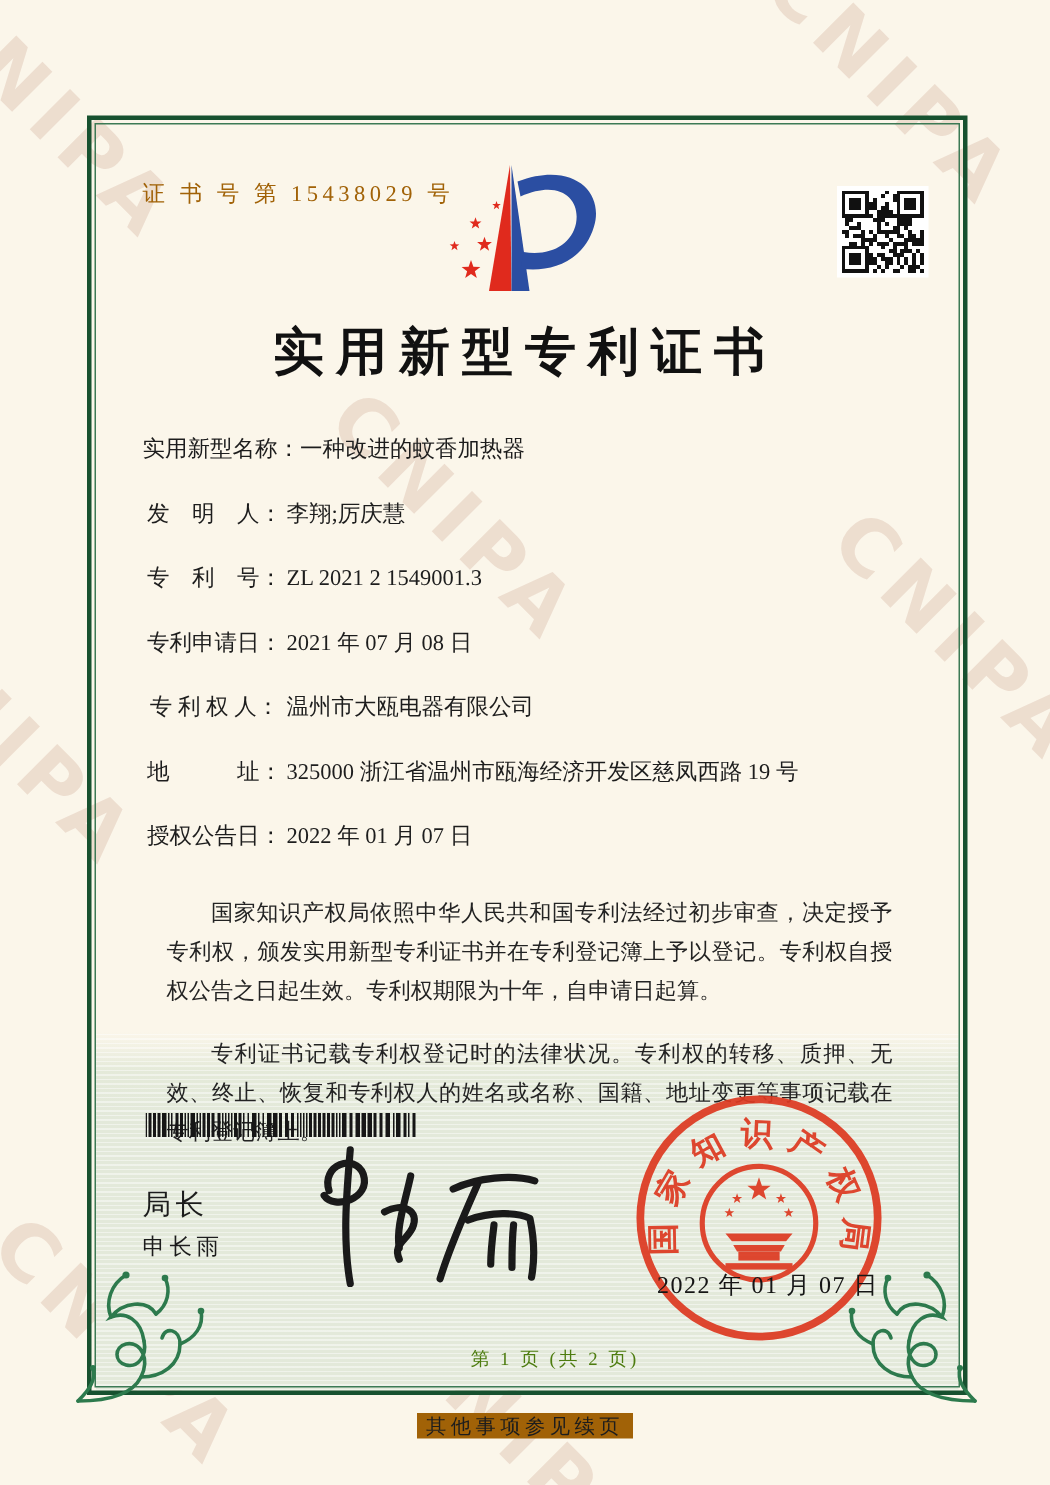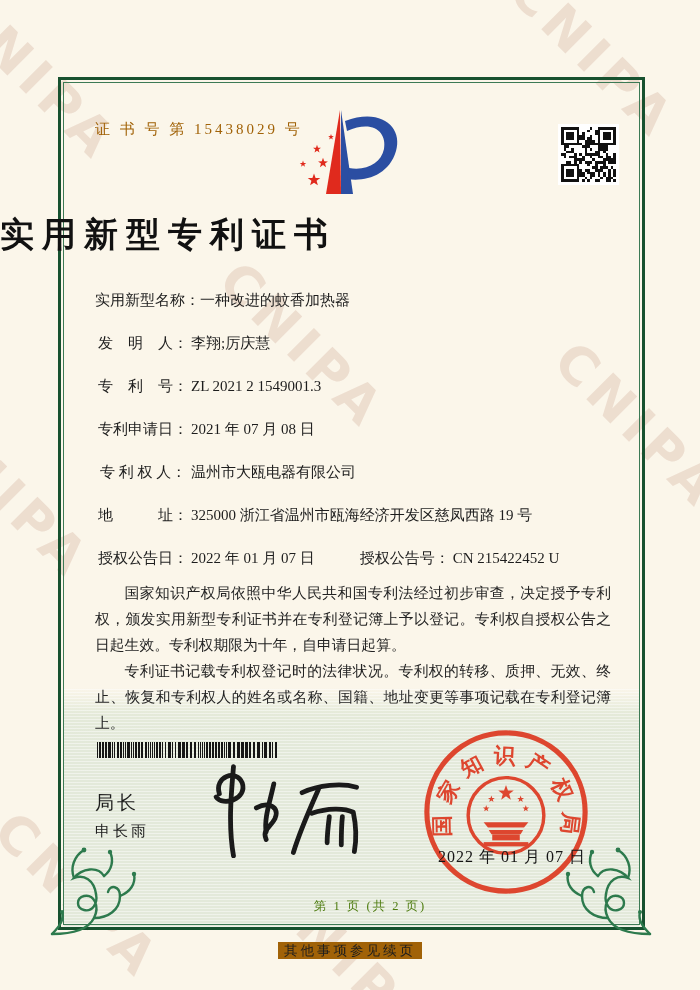--- a/index.html
+++ b/index.html
@@ -17,32 +17,32 @@
   .panel{position:absolute;left:64px;top:688px;width:575px;height:239px;
          background:
            repeating-linear-gradient(0deg,rgba(255,255,255,.45) 0 1px,transparent 1px 3px),
            linear-gradient(180deg,rgba(227,233,216,0) 0,rgba(227,233,216,.95) 26px,#e3e9da 60px);}
   .corner-orn{position:absolute;width:112px;height:102px;}
   .corner-orn.br{transform:scaleX(-1);}
   
   .certno{position:absolute;left:95px;top:120px;font-size:15px;letter-spacing:3px;color:#a16207;}
   .logo{position:absolute;left:288px;top:106px;width:124px;height:94px;}
   .qr{position:absolute;left:558px;top:124px;width:55px;height:55px;background:#fff;padding:3px;}
-  .title{position:absolute;left:0;top:212px;width:700px;
+  .title{position:absolute;left:0;top:212px;width:700px;text-align:center;
          font-size:34px;font-weight:bold;letter-spacing:8px;color:#111;}
   
   .fields{position:absolute;left:95px;top:290px;width:520px;text-align:center;}
   .frow{display:flex;height:43px;line-height:20px;align-items:flex-start;font-size:15px;white-space:pre;}
   .flabel{min-width:96px;color:#1d1d1d;}
   .fvalue{color:#1d1d1d;}
   .frow .second{margin-left:42px;display:flex;}
   
   .bodytext{position:absolute;left:95px;top:580px;width:516px;font-size:14.8px;
             line-height:26px;text-align:justify;color:#232323;}
-  .bodytext p{margin:0;text-indent:2em;}
+  .bodytext p{margin:16px;text-indent:2em;}
   
   .barcode{position:absolute;left:97px;top:742px;width:183px;height:16px;}
   
   .sig-title{position:absolute;left:95px;top:790px;font-size:19px;letter-spacing:3px;color:#1c1c1c;}
   .sig-name{position:absolute;left:95px;top:822px;font-size:15px;letter-spacing:3px;color:#1c1c1c;text-align:center;}
   .sig-hand{position:absolute;left:185px;top:760px;width:195px;height:98px;}
   
   .seal{position:absolute;left:420px;top:726px;width:172px;height:172px;opacity:.93;}
   .seal-date{position:absolute;left:424px;top:847px;width:176px;text-align:center;
              font-size:16px;letter-spacing:1px;color:#151515;}
@@ -391,24 +391,20 @@
     <span class="flabel">专 利 权 人：</span>
     <span class="fvalue">温州市大瓯电器有限公司</span>
   </div>
   <div class="frow">
     <span class="flabel">地　　　址：</span>
     <span class="fvalue">325000 浙江省温州市瓯海经济开发区慈凤西路 19 号</span>
   </div>
   <div class="frow">
     <span class="flabel">授权公告日：</span>
     <span class="fvalue">2022 年 01 月 07 日</span>
-    <span class="second">
-      <span class="flabel">授权公告号：</span>
-      <span class="fvalue">CN 215422452 U</span>
-    </span>
   </div>
 </div>
 
 <div class="bodytext">
   <p>国家知识产权局依照中华人民共和国专利法经过初步审查，决定授予专利权，颁发实用新型专利证书并在专利登记簿上予以登记。专利权自授权公告之日起生效。专利权期限为十年，自申请日起算。</p>
   <p>专利证书记载专利权登记时的法律状况。专利权的转移、质押、无效、终止、恢复和专利权人的姓名或名称、国籍、地址变更等事项记载在专利登记簿上。</p>
 </div>
 
 <div class="barcode">
   <svg id="bar-svg" width="183" height="16">

